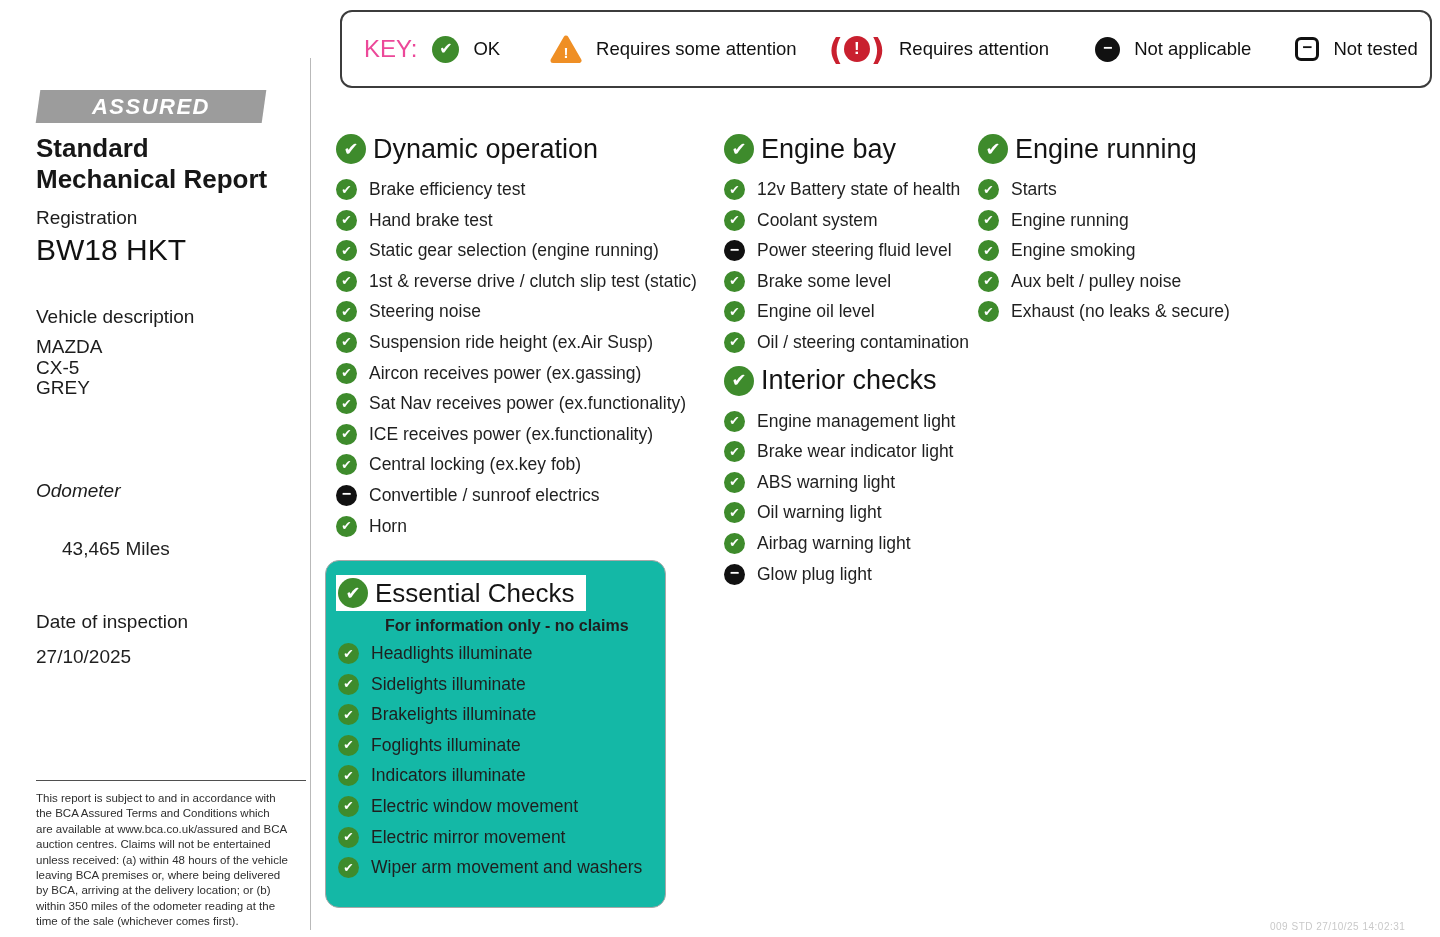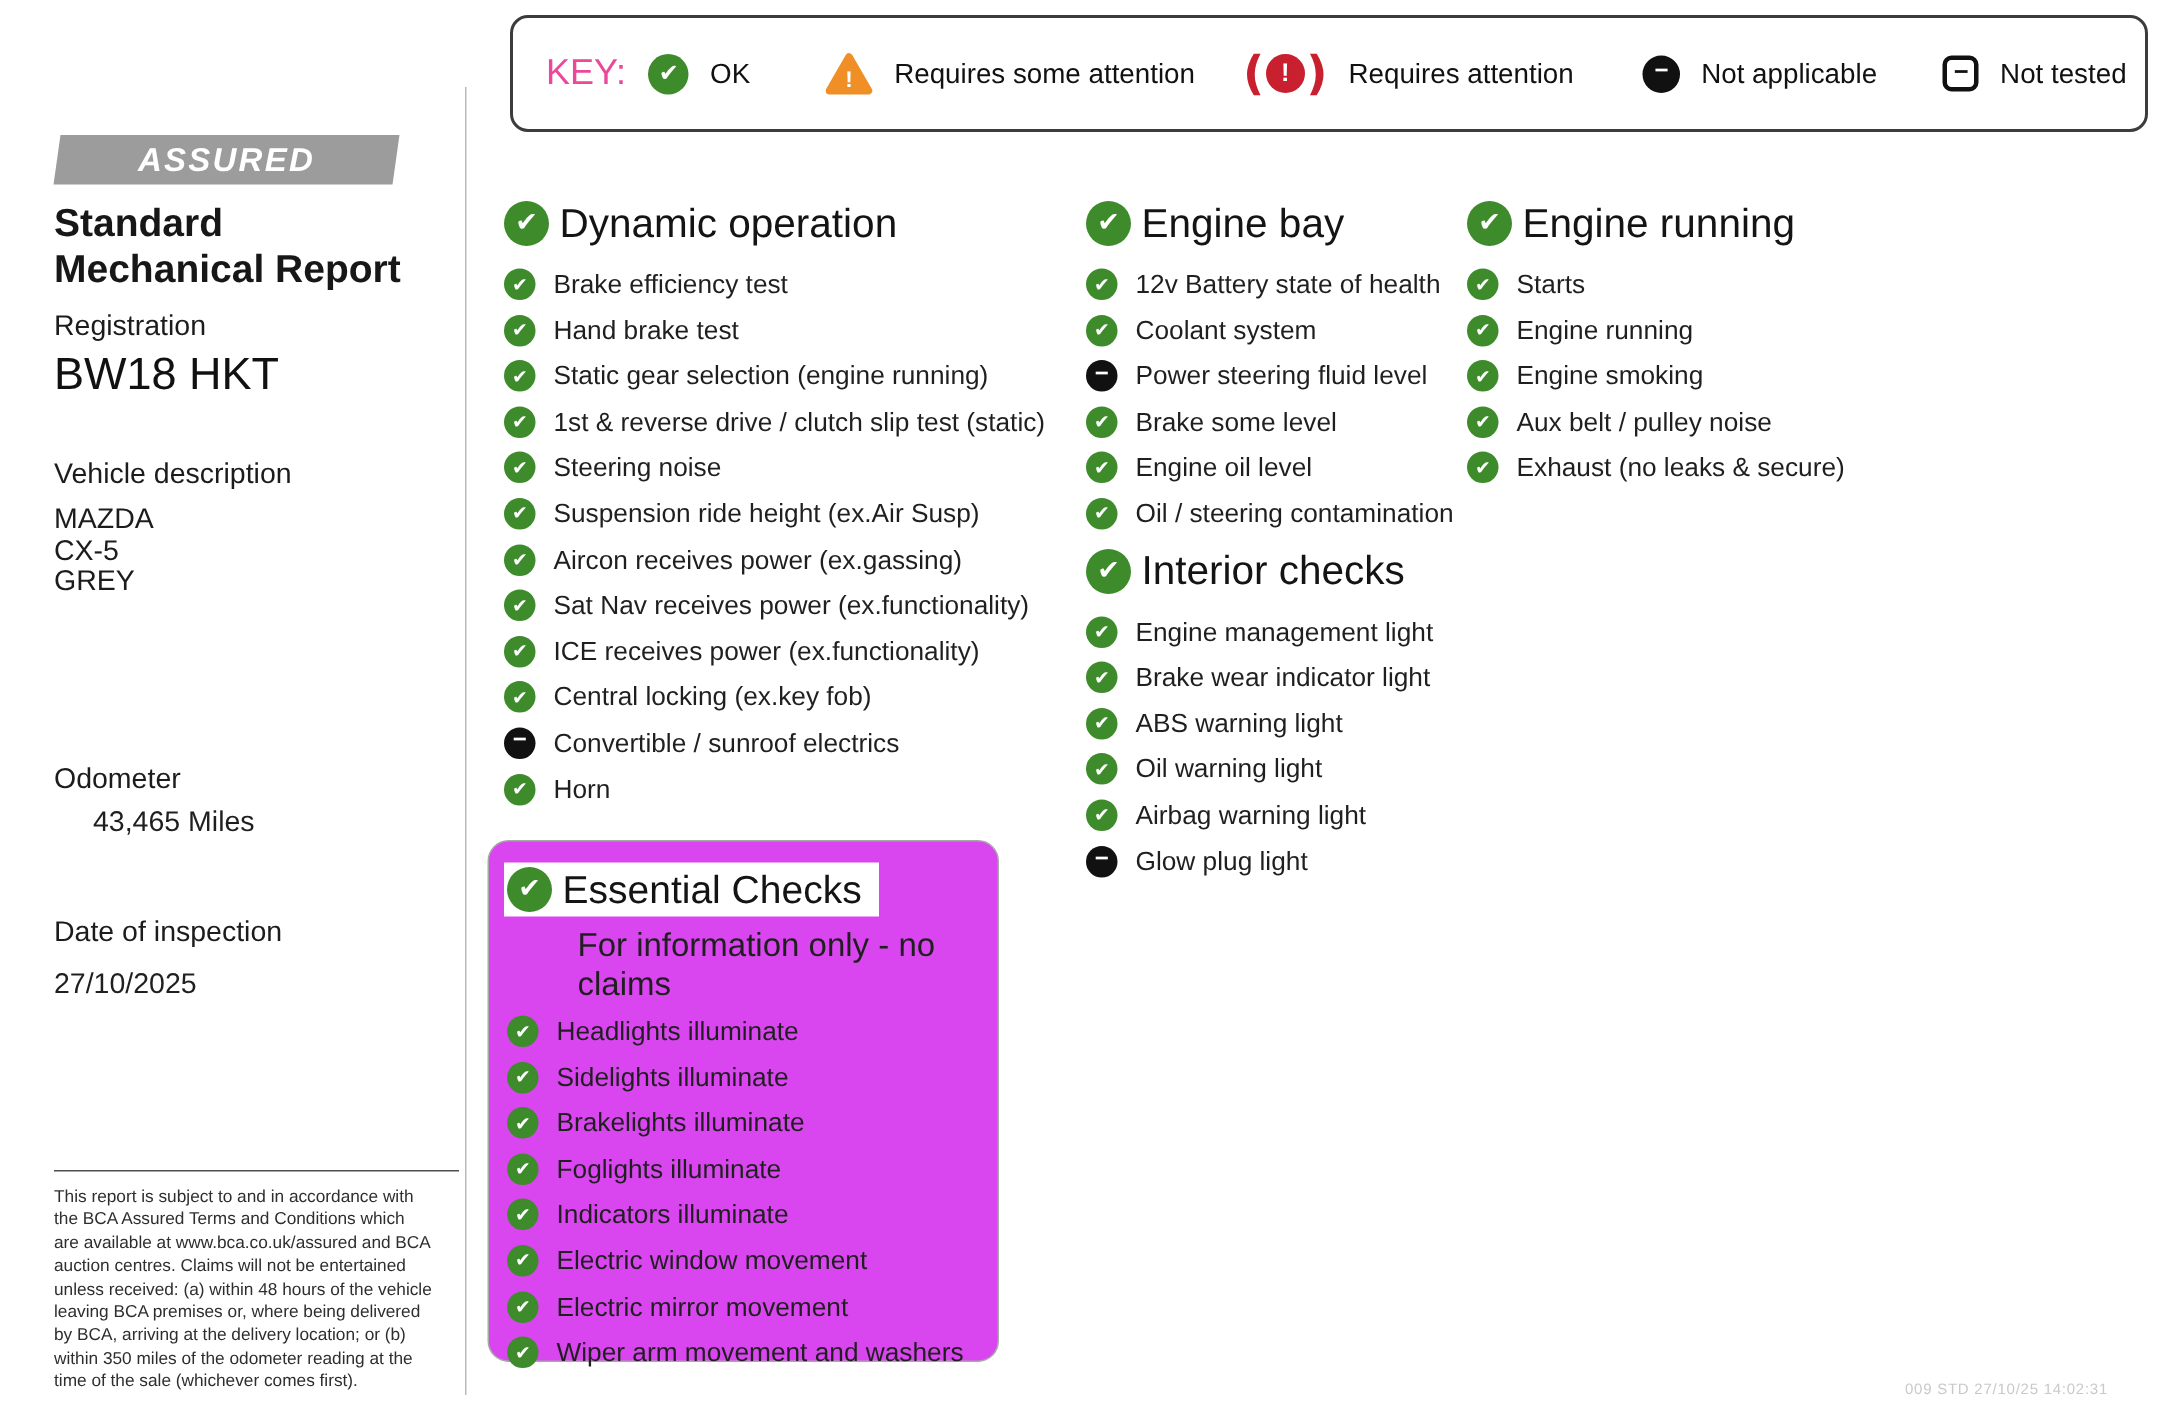--- a/index.html
+++ b/index.html
@@ -70,21 +70,21 @@
   .assured-badge span {
     transform:skewX(8deg); font-style:italic; font-weight:700; font-size:22px;
     color:#fff; letter-spacing:1.5px;
   }
   .sb-title { top:43px; font-size:26px; font-weight:700; line-height:31px; color:#171717; }
   .sb-label { font-size:19px; color:#1c1c1c; }
   .sb-reg-label { top:117px; }
   .sb-reg-value { top:143px; font-size:30px; color:#111; }
   .sb-veh-label { top:216px; }
   .sb-veh-lines { top:247px; font-size:19px; line-height:20.5px; color:#1c1c1c; }
-  .sb-odo-label { top:419px; }
+  .sb-odo-label { top:390px;font-style:italic; }
   .sb-odo-value { top:448px; font-size:19px;margin-left:26px; }
   .sb-date-label { top:521px; }
   .sb-date-value { top:556px; font-size:19px; }
   .sb-rule { top:690px; width:270px; height:1px; background:#4f4f4f; }
   .sb-disclaimer { top:701px; width:252px; font-size:11.5px; line-height:15.4px; color:#2e2e2e; }
 
   
   .col { position:absolute; }
   .col-dynamic { left:336px; top:131px; width:380px; }
   .col-middle  { left:724px; top:131px; width:270px; }
@@ -93,29 +93,29 @@
   .section-head { display:flex; align-items:center; gap:7px; height:36px; margin-bottom:12px; }
   .section-title { font-size:27px; color:#141414; white-space:nowrap; }
   .section + .section { margin-top:8px; }
 
   .check-row { display:flex; align-items:center; gap:12px; height:21px; margin-bottom:9.6px; }
   .check-label { font-size:17.5px; color:#1f1f1f; white-space:nowrap; }
 
   
   .essential-box {
     position:absolute; left:325px; top:560px; width:341px; height:348px;
-    background:#d946ef; border:1px solid #a8a8a8; border-radius:14px;
+    background:#14b8a6; border:1px solid #a8a8a8; border-radius:14px;
     padding:14px 12px; box-sizing:border-box;
   }
   .ec-head {
     display:flex; align-items:center; gap:7px; height:32px;
     background:#ffffff; width:fit-content; padding:2px 12px 2px 2px; margin-left:-2px;
   }
   .ec-title { font-size:26px; color:#141414; white-space:nowrap; }
-  .ec-subtitle { margin:6px 0 8px 47px; font-size:22px; font-weight:400; color:#1f1f1f; }
+  .ec-subtitle { margin:6px 0 8px 47px; font-size:16px; font-weight:700; color:#1f1f1f; }
 
   .footer-code { position:absolute; left:1270px; top:921px; font-size:10px; color:#c9c9c9; letter-spacing:0.5px; }
 </style>
 </head>
 <body>
 
 <div class="key-box">
   <span class="key-title">KEY:</span>
 
   <span class="key-item k1">

